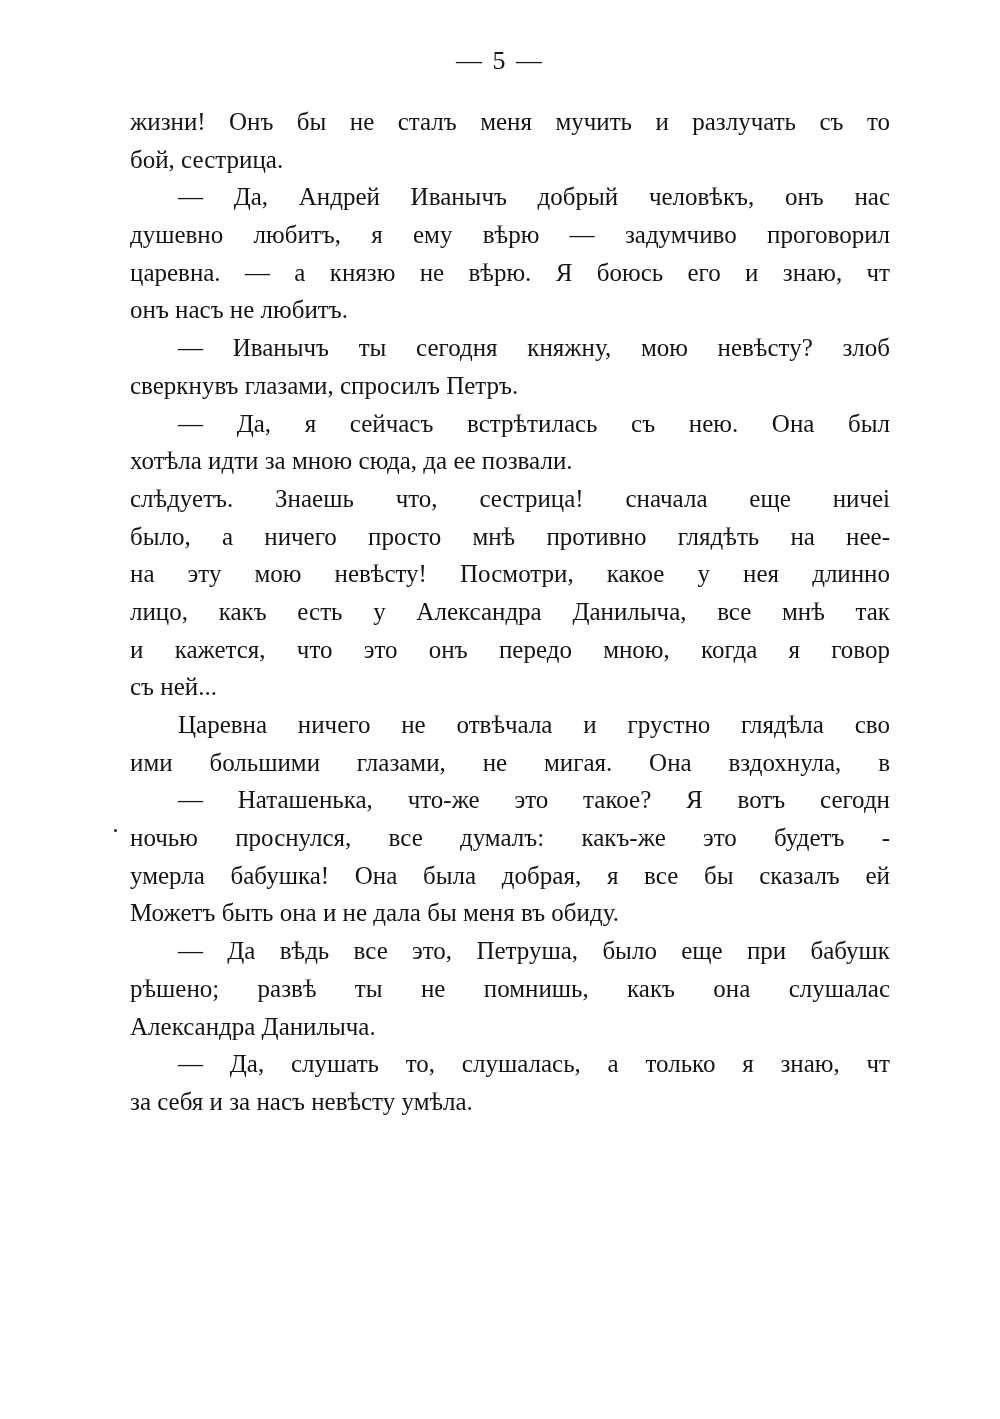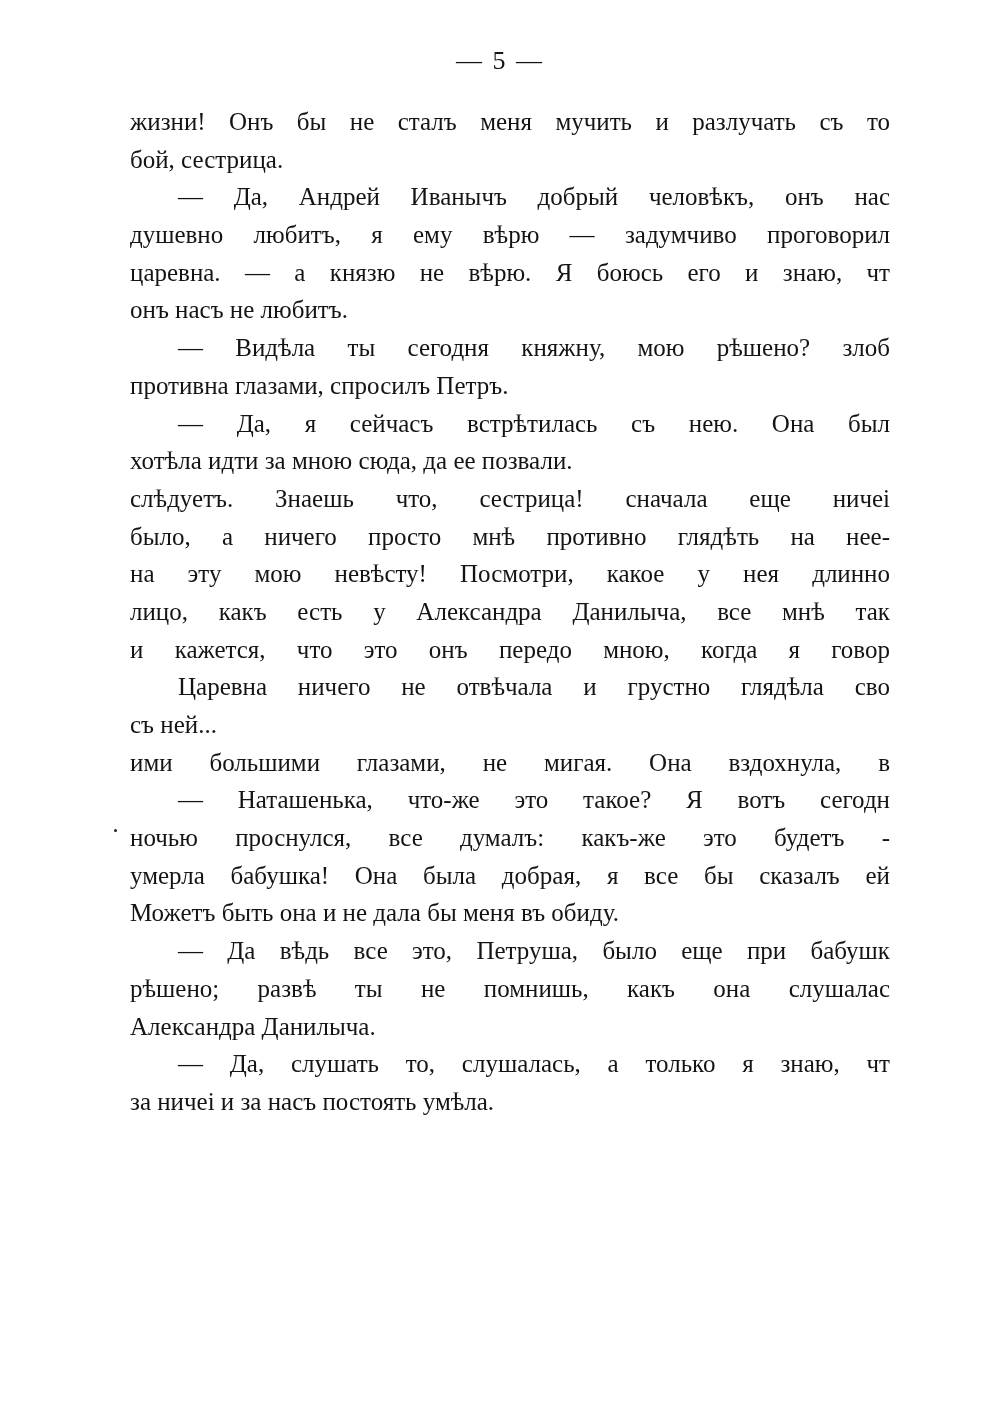--- a/index.html
+++ b/index.html
@@ -39,35 +39,35 @@
 <div class="page">
   <div class="page-number">— 5 —</div>
   <div class="stray-dot"></div>
   <div class="text-block" id="text-block">
       <div class="line">жизни! Онъ бы не сталъ меня мучить и разлучать съ то</div>
       <div class="line last">бой, сестрица.</div>
       <div class="line indent">— Да, Андрей Иванычъ добрый человѣкъ, онъ нас</div>
       <div class="line">душевно любитъ, я ему вѣрю — задумчиво проговорил</div>
       <div class="line">царевна. — а князю не вѣрю. Я боюсь его и знаю, чт</div>
       <div class="line last">онъ насъ не любитъ.</div>
-      <div class="line indent">— Видѣла ты сегодня княжну, мою рѣшено? злоб</div>
-      <div class="line last">противна глазами, спросилъ Петръ.</div>
+      <div class="line indent">— Иванычъ ты сегодня княжну, мою невѣсту? злоб</div>
+      <div class="line last">сверкнувъ глазами, спросилъ Петръ.</div>
       <div class="line indent">— Да, я сейчасъ встрѣтилась съ нею. Она был</div>
       <div class="line last">хотѣла идти за мною сюда, да ее позвали.</div>
       <div class="line">слѣдуетъ. Знаешь что, сестрица! сначала еще ничеі</div>
       <div class="line">было, а ничего просто мнѣ противно глядѣть на нее-</div>
       <div class="line">на эту мою невѣсту! Посмотри, какое у нея длинно</div>
       <div class="line">лицо, какъ есть у Александра Данилыча, все мнѣ так</div>
       <div class="line">и кажется, что это онъ передо мною, когда я говор</div>
+      <div class="line last">съ ней...</div>
       <div class="line indent">Царевна ничего не отвѣчала и грустно глядѣла сво</div>
-      <div class="line last">съ ней...</div>
       <div class="line">ими большими глазами, не мигая. Она вздохнула, в</div>
       <div class="line indent">— Наташенька, что-же это такое? Я вотъ сегодн</div>
       <div class="line">ночью проснулся, все думалъ: какъ-же это будетъ -</div>
       <div class="line">умерла бабушка! Она была добрая, я все бы сказалъ ей</div>
       <div class="line last">Можетъ быть она и не дала бы меня въ обиду.</div>
       <div class="line indent">— Да вѣдь все это, Петруша, было еще при бабушк</div>
       <div class="line">рѣшено; развѣ ты не помнишь, какъ она слушалас</div>
       <div class="line last">Александра Данилыча.</div>
       <div class="line indent">— Да, слушать то, слушалась, а только я знаю, чт</div>
-      <div class="line last">за ничеі и за насъ постоять умѣла.</div>
+      <div class="line last">за себя и за насъ невѣсту умѣла.</div>
     </div>
 </div>
 
 </body></html>

